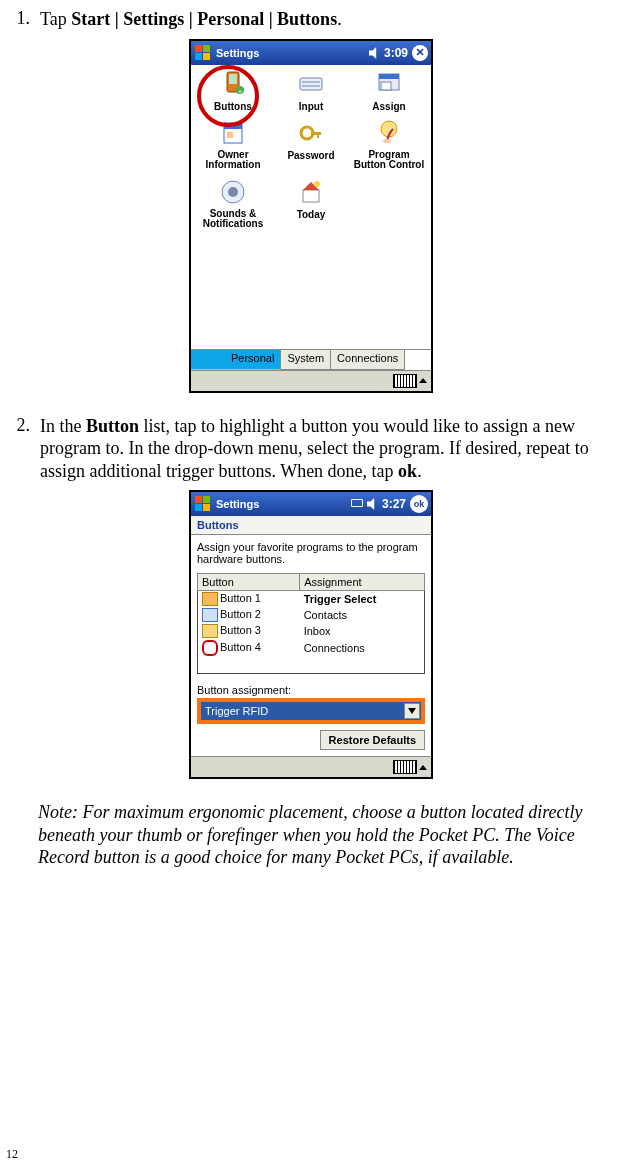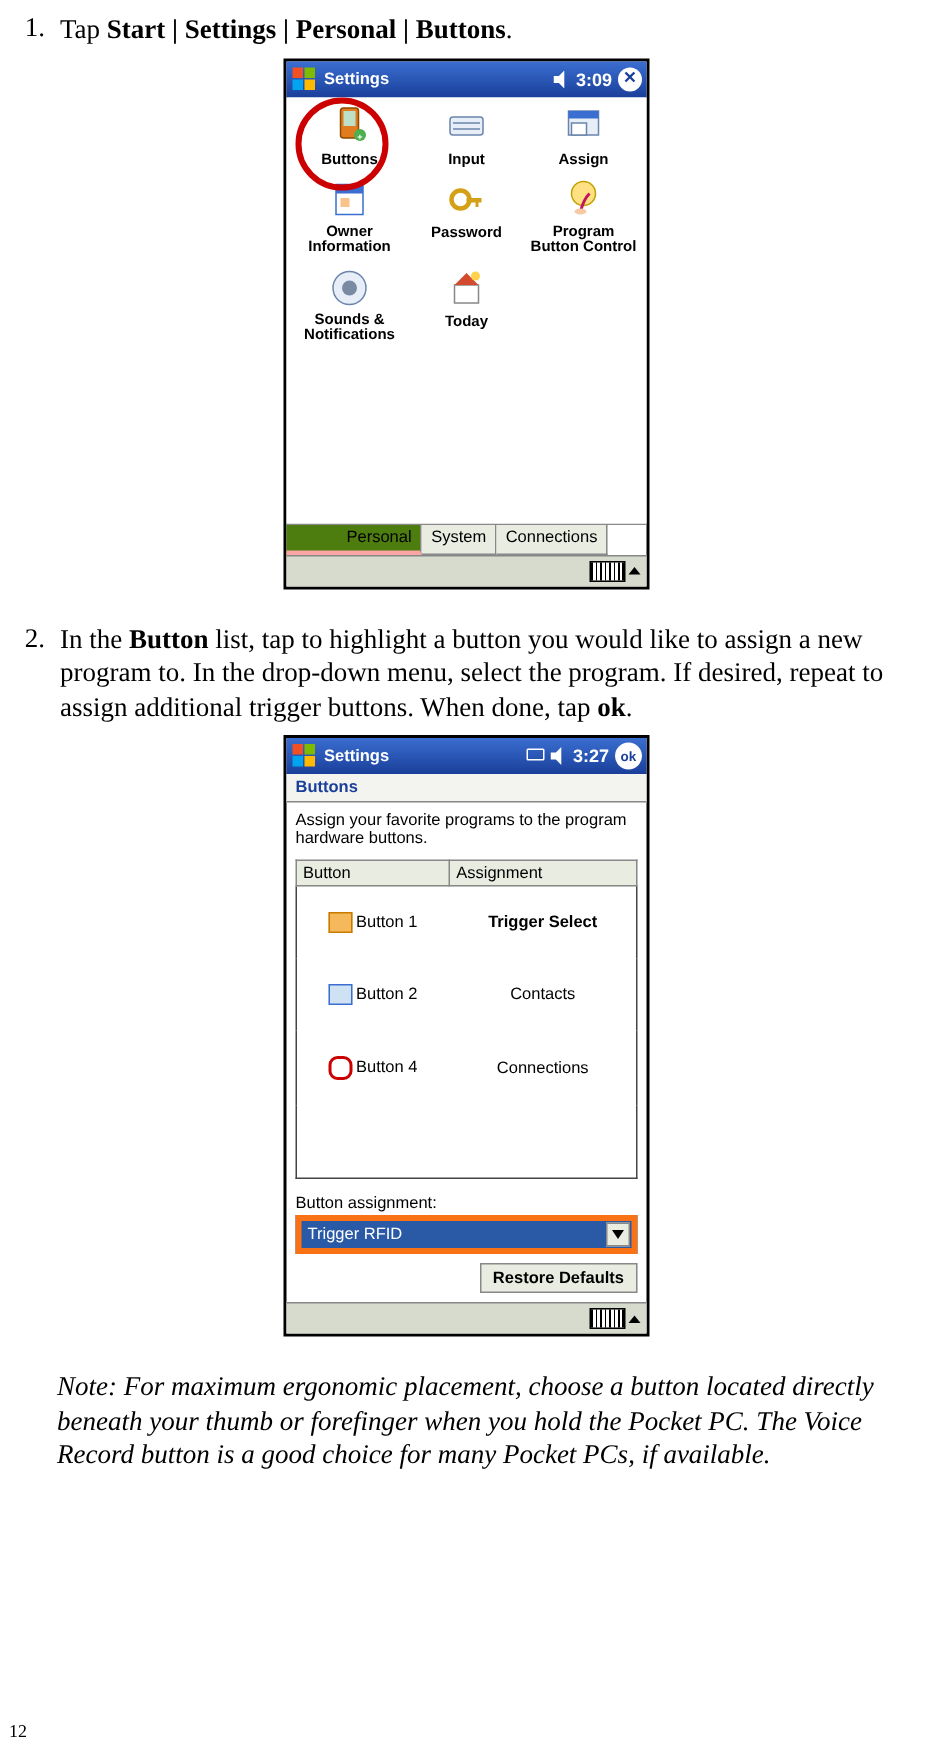--- a/index.html
+++ b/index.html
@@ -121,22 +121,22 @@
     font-size:11px;
     align-items:stretch;
   }
   .tabbar .tab {
     border-right:1px solid #888;
     border-bottom:1px solid #888;
     padding:2px 6px;
     background:#e9ece1;
   }
   .tabbar .tab.active {
-    background:#4d7c0f;
-    border-bottom:3px solid #fca5a5;
+    background:#0ea5e9;
+    border-bottom:1px solid #fca5a5;
     padding-left:40px;
   }
   .sipbar {
     height:20px;
     background:#d7dbce;
     border-top:1px solid #888;
     display:flex;
     justify-content:flex-end;
     align-items:center;
     padding-right:4px;
@@ -157,22 +157,21 @@
   .body2 { padding:6px; font-size:11px; }
   .tbl {
     border:1px solid #444; width:100%; border-collapse:collapse;
     font-size:11px;
   }
   .tbl th {
     background:#e9ece1; border:1px solid #888; text-align:left;
     padding:2px 4px; font-weight:normal;
   }
   .tbl td {
-    padding:17px 4px;
-    text-align:center;
+    padding:1px 4px;
   }
   .tbl tr.sel td { font-weight:bold; }
   .assign-label { margin-top:10px; font-size:11px; }
   .dropdown {
     border:4px solid #f97316;
     background:#2a5aa6;
     color:#fff;
     height:18px;
     display:flex;align-items:center;
     padding:0 4px;
@@ -362,20 +361,24 @@
             <th style="width:45%">Button</th>
             <th>Assignment</th>
           </tr>
           <tr class="sel">
             <td><span class="cell-icon ci1"></span><span style="font-weight:normal">Button 1</span></td>
             <td>Trigger Select</td>
           </tr>
           <tr>
             <td><span class="cell-icon ci2"></span><span>Button 2</span></td>
             <td>Contacts</td>
+          </tr>
+          <tr>
+            <td><span class="cell-icon ci3"></span><span>Button 3</span></td>
+            <td>Inbox</td>
           </tr>
           <tr>
             <td><span class="cell-icon ci4"></span><span>Button 4</span></td>
             <td>Connections</td>
           </tr>
           <tr>
                 <td colspan="2" style="height:14px"></td>
               </tr>
         </tbody>
           </table>

